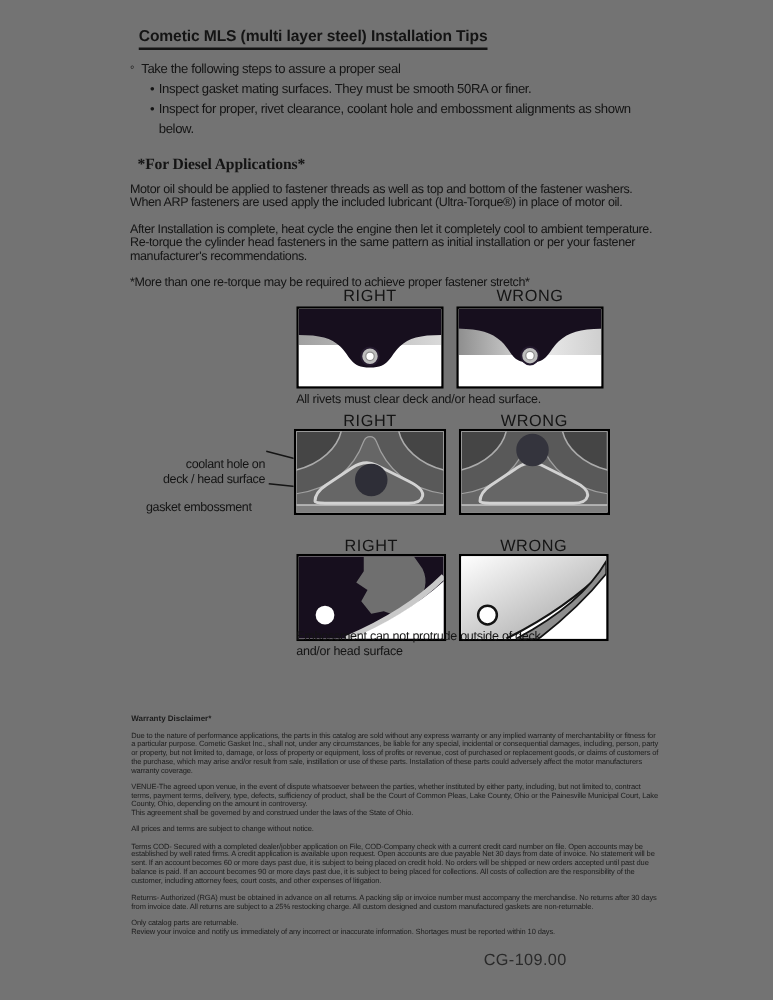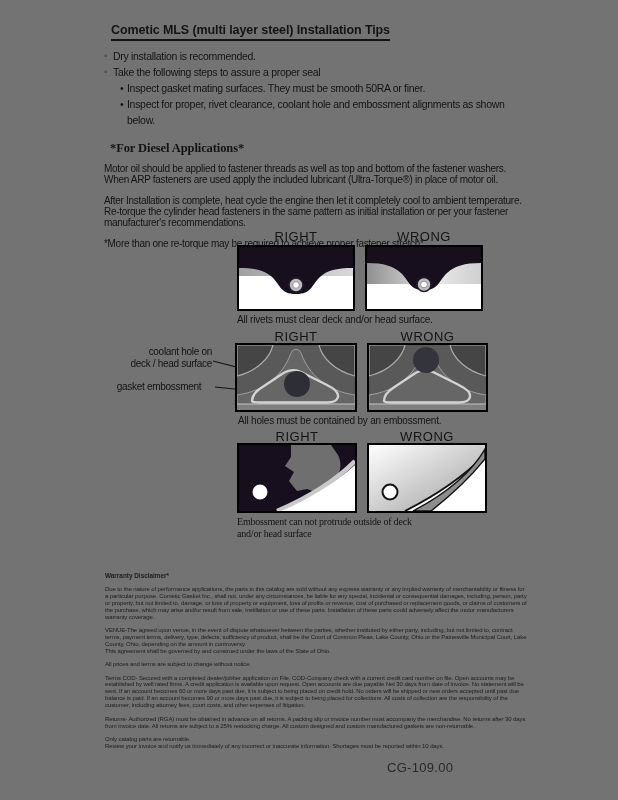--- a/index.html
+++ b/index.html
@@ -22,38 +22,37 @@
   .sub-bullet { margin-left:15px; padding-left:8px; }
   .sub-bullet::before { content:"•"; font-size:10.5px; left:1px; }
   .diesel-heading { margin:13px 0 7px 6px; font-size:12.5px; font-weight:bold; letter-spacing:-0.1px;font-family:Liberation Serif, serif; }
   .para { margin:0 0 10px 0; font-size:10px; letter-spacing:-0.3px; line-height:11px; }
 
   
   .dg-label { position:absolute; font-size:13px; letter-spacing:0.5px; text-align:center; }
   .dg-box { position:absolute; border:2px solid #000; background:#fff; }
   .dg-box svg { display:block; }
   .dg-caption { position:absolute; font-size:10px; letter-spacing:-0.2px; line-height:12px; }
-  .annot { position:absolute; font-size:10px; letter-spacing:-0.3px; line-height:11.5px; text-align:right; }
+  .annot { position:absolute; font-size:10px; letter-spacing:-0.3px; line-height:11.5px; text-align:right;margin-top:20px; }
   .annot-lines { position:absolute; left:105px; top:340px; pointer-events:none; }
 
   
   .disclaimer { position:absolute; left:105px; top:572px; width:422px; color:#1c1c1c; }
   .disc-heading { margin:0 0 7px 0; font-size:6.4px; font-weight:bold; }
   .disc-para { margin:0 0 6.5px 0; font-size:6px; line-height:6.9px; letter-spacing:-0.1px; }
 
   .page-code { position:absolute; left:387px; top:760px; font-size:13px; letter-spacing:0.3px; color:#2a2a2a; }
 </style>
 </head>
 <body>
 
 <div class="page">
 
   <div class="content">
     <div class="title">Cometic MLS (multi layer steel) Installation Tips</div>
-    <div class="bullet">Dry installation is recommended.</div>
     <div class="bullet">Take the following steps to assure a proper seal</div>
     <div class="bullet sub-bullet">Inspect gasket mating surfaces.  They must be smooth 50RA or finer.</div>
     <div class="bullet sub-bullet">Inspect for proper, rivet clearance, coolant hole and embossment alignments as shown below.</div>
 
     <div class="diesel-heading">*For Diesel Applications*</div>
     <p class="para">Motor oil should be applied to fastener threads as well as top and bottom of the fastener washers. When ARP fasteners are used apply the included lubricant (Ultra-Torque®) in place of motor oil.</p>
     <p class="para">After Installation is complete, heat cycle the engine then let it completely cool to ambient temperature. Re-torque the cylinder head fasteners in the same pattern as initial installation or per your fastener manufacturer's recommendations.</p>
     <p class="para">*More than one re-torque may be required to achieve proper fastener stretch*</p>
   </div>
 
@@ -128,21 +127,20 @@
       <path d="M0,0 H36 C33,13 20,26 0,31 Z" fill="#454545" stroke="#ababab" stroke-width="1.2"></path>
       <path d="M117,0 H81 C84,13 97,26 117,31 Z" fill="#454545" stroke="#ababab" stroke-width="1.2"></path>
       <path d="M0,65 V50 C28,46 46,30 53,8 C55,3 61,3 63,8 C71,30 89,46 117,50 V65 Z" fill="#666666" stroke="#9f9f9f" stroke-width="1"></path>
       <rect x="0" y="59" width="117" height="6" fill="#7f7f7f"></rect>
       <path d="M0,59 H117" stroke="#c4c4c4" stroke-width="1.2"></path>
       <path d="M15,56 C15,51 18,47 24,43 L45,29 C51,25 58,24 64,27 L90,40 C98,44 102,48 101,52 C100,56 96,57.5 90,57.5 L23,57.5 C18,57.5 15,57 15,56 Z" fill="none" stroke="#d2d2d2" stroke-width="2.4"></path>
       <circle cx="57" cy="15" r="13" fill="#34343d"></circle>
     </svg>
   </div>
 
-  <div class="dg-caption" style="left:238px; top:415px;">All holes must be contained by an embossment.</div>
 
   <div class="dg-label" style="left:237px; top:429px; width:120px;">RIGHT</div>
   <div class="dg-label" style="left:367px; top:429px; width:120px;">WRONG</div>
 
   <div class="dg-box" style="left:237px; top:443px;">
     <svg width="116" height="66" viewBox="0 0 116 66">
       <rect x="0" y="0" width="116" height="66" fill="#170f1e"></rect>
       <path d="M52,0 L92,0 L99,10 C104,20 101,30 93,40 L82,49 L68,44 L58,46 L50,36 L55,27 L46,21 L52,12 Z" fill="#6f6f6f"></path>
       <path d="M38,66 C66,54 94,38 116,16" fill="none" stroke="#c9c9c9" stroke-width="4.5"></path>
       <path d="M116,20 L116,66 L42,66 C68,55 95,39 116,20 Z" fill="#ffffff"></path>
@@ -159,21 +157,21 @@
         </linearGradient>
       </defs>
       <rect x="0" y="0" width="116" height="66" fill="#ffffff"></rect>
       <path d="M0,0 H116 V10 C92,34 64,52 36,66 L0,66 Z" fill="url(#g3w)"></path>
       <path d="M36,66 C64,52 92,34 116,10" fill="none" stroke="#141414" stroke-width="1.8"></path>
       <path d="M44,66 C78,48 102,28 116,4 L116,14 C100,34 80,52 62,66 Z" fill="#8d8d8d" stroke="#141414" stroke-width="1.4"></path>
       <circle cx="21" cy="47" r="7.5" fill="#ffffff" stroke="#141414" stroke-width="2"></circle>
     </svg>
   </div>
 
-  <div class="dg-caption pre" style="left:237px; top:516px;font-family:Liberation Serif, serif;">Embossment can not protrude outside of deck
+  <div class="dg-caption pre" style="left:237px; top:504px;">Embossment can not protrude outside of deck
 and/or head surface</div>
 
   <div class="disclaimer">
     <div class="disc-heading">Warranty Disclaimer*</div>
     <p class="disc-para pre">Due to the nature of performance applications, the parts in this catalog are sold without any express warranty or any implied warranty of merchantability or fitness for a particular purpose.  Cometic Gasket Inc., shall not, under any circumstances, be liable for any special, incidental or consequential damages, including, person, party or property, but not limited to, damage, or loss of property or equipment, loss of profits or revenue, cost of purchased or replacement goods, or claims of customers of the purchase, which may arise and/or result from sale, instillation or use of these parts.  Installation of these parts could adversely affect the motor manufacturers warranty coverage.</p>
     <p class="disc-para pre">VENUE-The agreed upon venue, in the event of dispute whatsoever between the parties, whether instituted by either party, including, but not limited to, contract terms, payment terms, delivery, type, defects, sufficiency of product, shall be the Court of Common Pleas, Lake County, Ohio or the Painesville Municipal Court, Lake County, Ohio, depending on the amount in controversy.
 This agreement shall be governed by and construed under the laws of the State of Ohio.</p>
     <p class="disc-para pre">All prices and terms are subject to change without notice.</p>
     <p class="disc-para pre">Terms COD- Secured with a completed dealer/jobber application on File, COD-Company check with a current credit card number on file.  Open accounts may be established by well rated firms.  A credit application is available upon request.  Open accounts are due payable Net 30 days from date of invoice.  No statement will be sent.  If an account becomes 60 or more days past due, it is subject to being placed on credit hold.  No orders will be shipped or new orders accepted until past due balance is paid.  If an account becomes 90 or more days past due, it is subject to being placed for collections.  All costs of collection are the responsibility of the customer, including attorney fees, court costs, and other expenses of litigation.</p>
     <p class="disc-para pre">Returns- Authorized (RGA) must be obtained in advance on all returns.  A packing slip or invoice number must accompany the merchandise.  No returns after 30 days from invoice date.  All returns are subject to a 25% restocking charge.  All custom designed and custom manufactured gaskets are non-returnable.</p>

